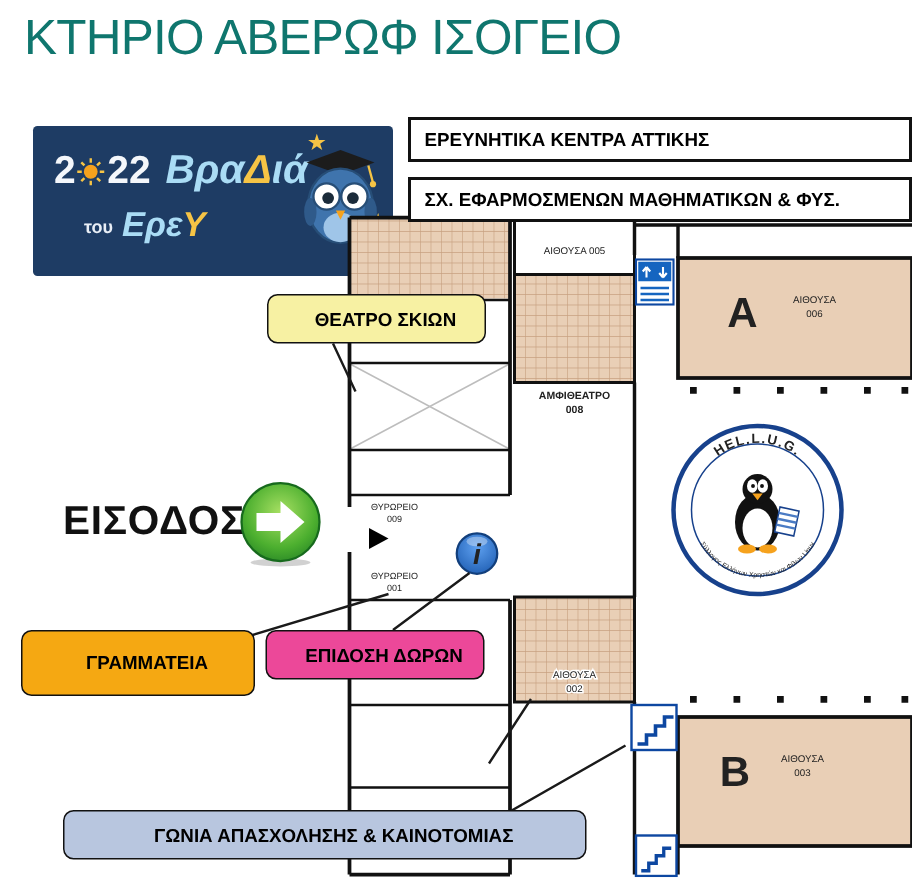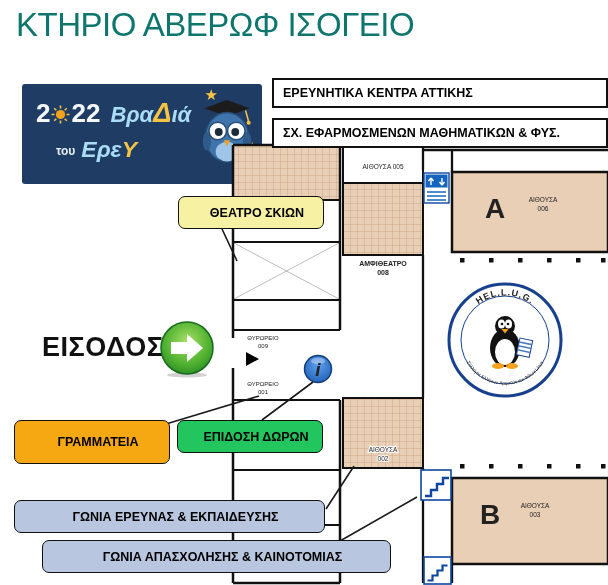--- a/index.html
+++ b/index.html
@@ -13,21 +13,21 @@
     left:16px; top:6px; margin:0; font-size:33px; font-weight:400;
     letter-spacing:-0.5px; color:#0f766e; white-space:nowrap;
   }
 
   
   .logo-box { left:22px; top:84px; width:240px; height:100px; background:#1e3c64; border-radius:3px; overflow:hidden; }
   .logo-line1 { position:absolute; left:14px; top:14px; display:flex; align-items:baseline; white-space:nowrap; }
   .logo-line2 { position:absolute; left:34px; top:52px; display:flex; align-items:baseline; white-space:nowrap;text-align:right; }
   .yr { color:#f4f7fb; font-size:26px; font-weight:800; }
   .sunwrap { display:inline-block; width:19px; height:19px; transform:translateY(2px); margin:0 1px; }
-  .wblue { color:#aadcf5; font-size:22px; font-weight:800; font-style:italic; }
+  .wblue { color:#aadcf5; font-size:27px; font-weight:800; font-style:italic; }
   .wyellow { color:#f6c445; font-size:27px; font-weight:800; font-style:italic; }
   .big2 { font-size:23px; }
   .tou { color:#e8eef6; font-size:12px; font-weight:700; margin-right:6px; transform:translateY(-2px); }
   .gap { width:10px; }
   .owl { position:absolute; right:4px; top:14px; width:62px; height:66px; }
   .star { position:absolute; color:#f6c445; }
   .s1 { right:44px; top:2px; font-size:15px; }
   .s2 { right:5px; top:56px; font-size:11px; }
 
   
@@ -35,21 +35,21 @@
     display:flex; align-items:center; justify-content:center;
     font-weight:700; font-size:12.5px; border:1.6px solid #111;
     background:#fff; white-space:nowrap; z-index:3; color:#000;text-align:right;
   }
   .lbl-white { justify-content:flex-start; padding:0 9px; border-width:2px; overflow:hidden; }
   .rounded { border-radius:7px;padding-left:12px; }
   .lbl-white1 { left:272px; top:78px;  width:336px; height:30px; }
   .lbl-white2 { left:272px; top:118px; width:336px; height:30px; }
   .lbl-theatre { left:178px; top:196px; width:146px; height:33px; background:#f7f1a3; }
   .lbl-secretariat { left:14px; top:420px; width:156px; height:44px; background:#f5a812; }
-  .lbl-gifts { left:177px; top:420px; width:146px; height:33px; background:#22c55e; }
+  .lbl-gifts { left:177px; top:420px; width:146px; height:33px; background:#ec4899; }
   .lbl-corner1 { left:14px; top:500px; width:311px; height:33px; background:#b8c6df; }
   .lbl-corner2 { left:14px; top:540px; width:349px; height:33px; background:#b8c6df;margin-left:28px; }
 
   .entrance-label { left:42px; top:332px; font-size:27px; font-weight:800; letter-spacing:0.5px; z-index:3; }
   .entrance-arrow { left:158px; top:320px; width:58px; height:58px; z-index:3; }
 
   .plan-svg { position:absolute; left:0; top:0; z-index:1; }
   .plan-svg text { font-family:"Liberation Sans", sans-serif; fill:#222; }
   .t6  { font-size:6px; }
   .t65 { font-size:6.5px; }
@@ -219,21 +219,20 @@
     </div>
     <span class="star s1">★</span>
     <span class="star s2">★</span>
   </div>
 
   <div class="abs lbl lbl-white lbl-white1">ΕΡΕΥΝΗΤΙΚΑ ΚΕΝΤΡΑ ΑΤΤΙΚΗΣ</div>
   <div class="abs lbl lbl-white lbl-white2">ΣΧ. ΕΦΑΡΜΟΣΜΕΝΩΝ ΜΑΘΗΜΑΤΙΚΩΝ &amp; ΦΥΣ.</div>
   <div class="abs lbl rounded lbl-theatre">ΘΕΑΤΡΟ ΣΚΙΩΝ</div>
   <div class="abs lbl rounded lbl-secretariat">ΓΡΑΜΜΑΤΕΙΑ</div>
   <div class="abs lbl rounded lbl-gifts">ΕΠΙΔΟΣΗ ΔΩΡΩΝ</div>
-  <div class="abs lbl rounded lbl-corner1">ΓΩΝΙΑ ΕΡΕΥΝΑΣ &amp; ΕΚΠΑΙΔΕΥΣΗΣ</div>
   <div class="abs lbl rounded lbl-corner2">ΓΩΝΙΑ ΑΠΑΣΧΟΛΗΣΗΣ &amp; ΚΑΙΝΟΤΟΜΙΑΣ</div>
 
   <div class="abs entrance-label">ΕΙΣΟΔΟΣ</div>
   <div class="abs entrance-arrow">
     <svg width="58" height="58" viewBox="0 0 58 58">
       <defs>
         <radialGradient id="greengrad" cx="50%" cy="38%" r="75%">
           <stop offset="0%" stop-color="#a8e063"></stop>
           <stop offset="60%" stop-color="#4caf2f"></stop>
           <stop offset="100%" stop-color="#1d7a23"></stop>

